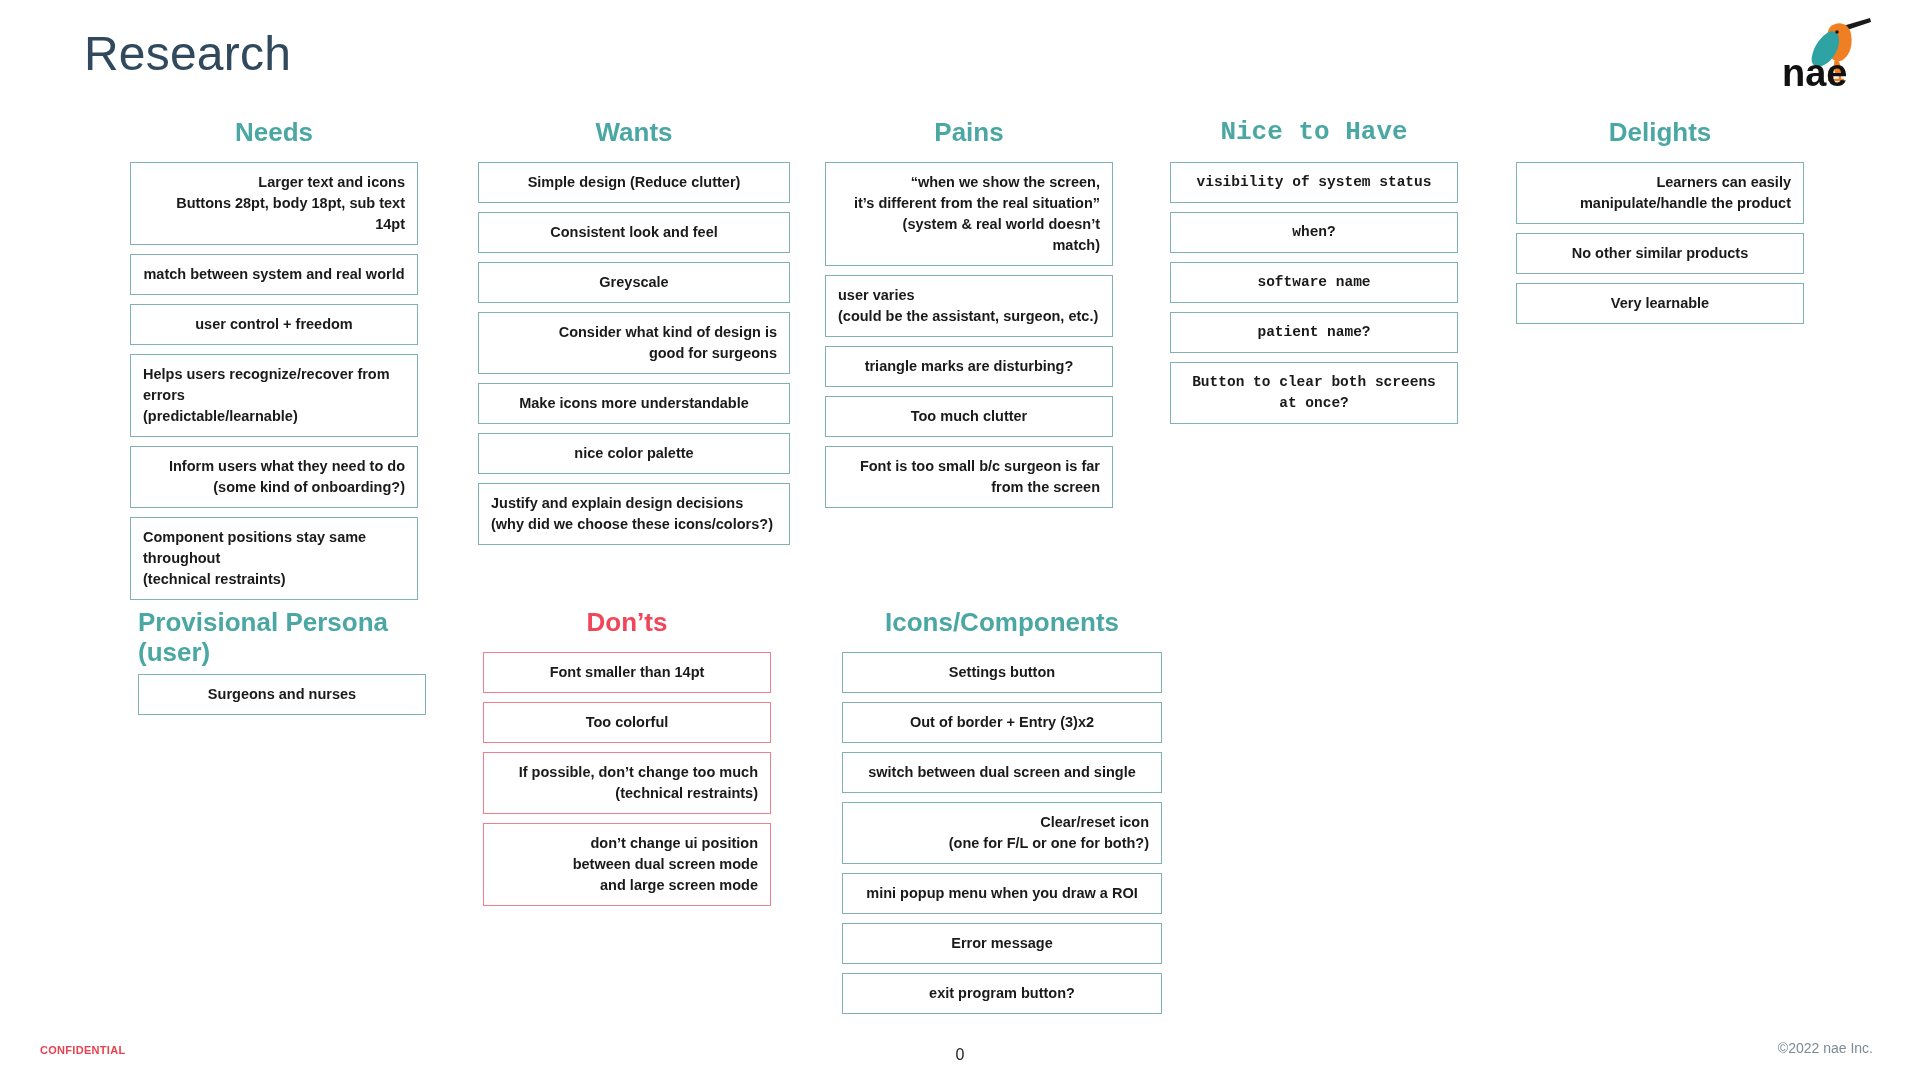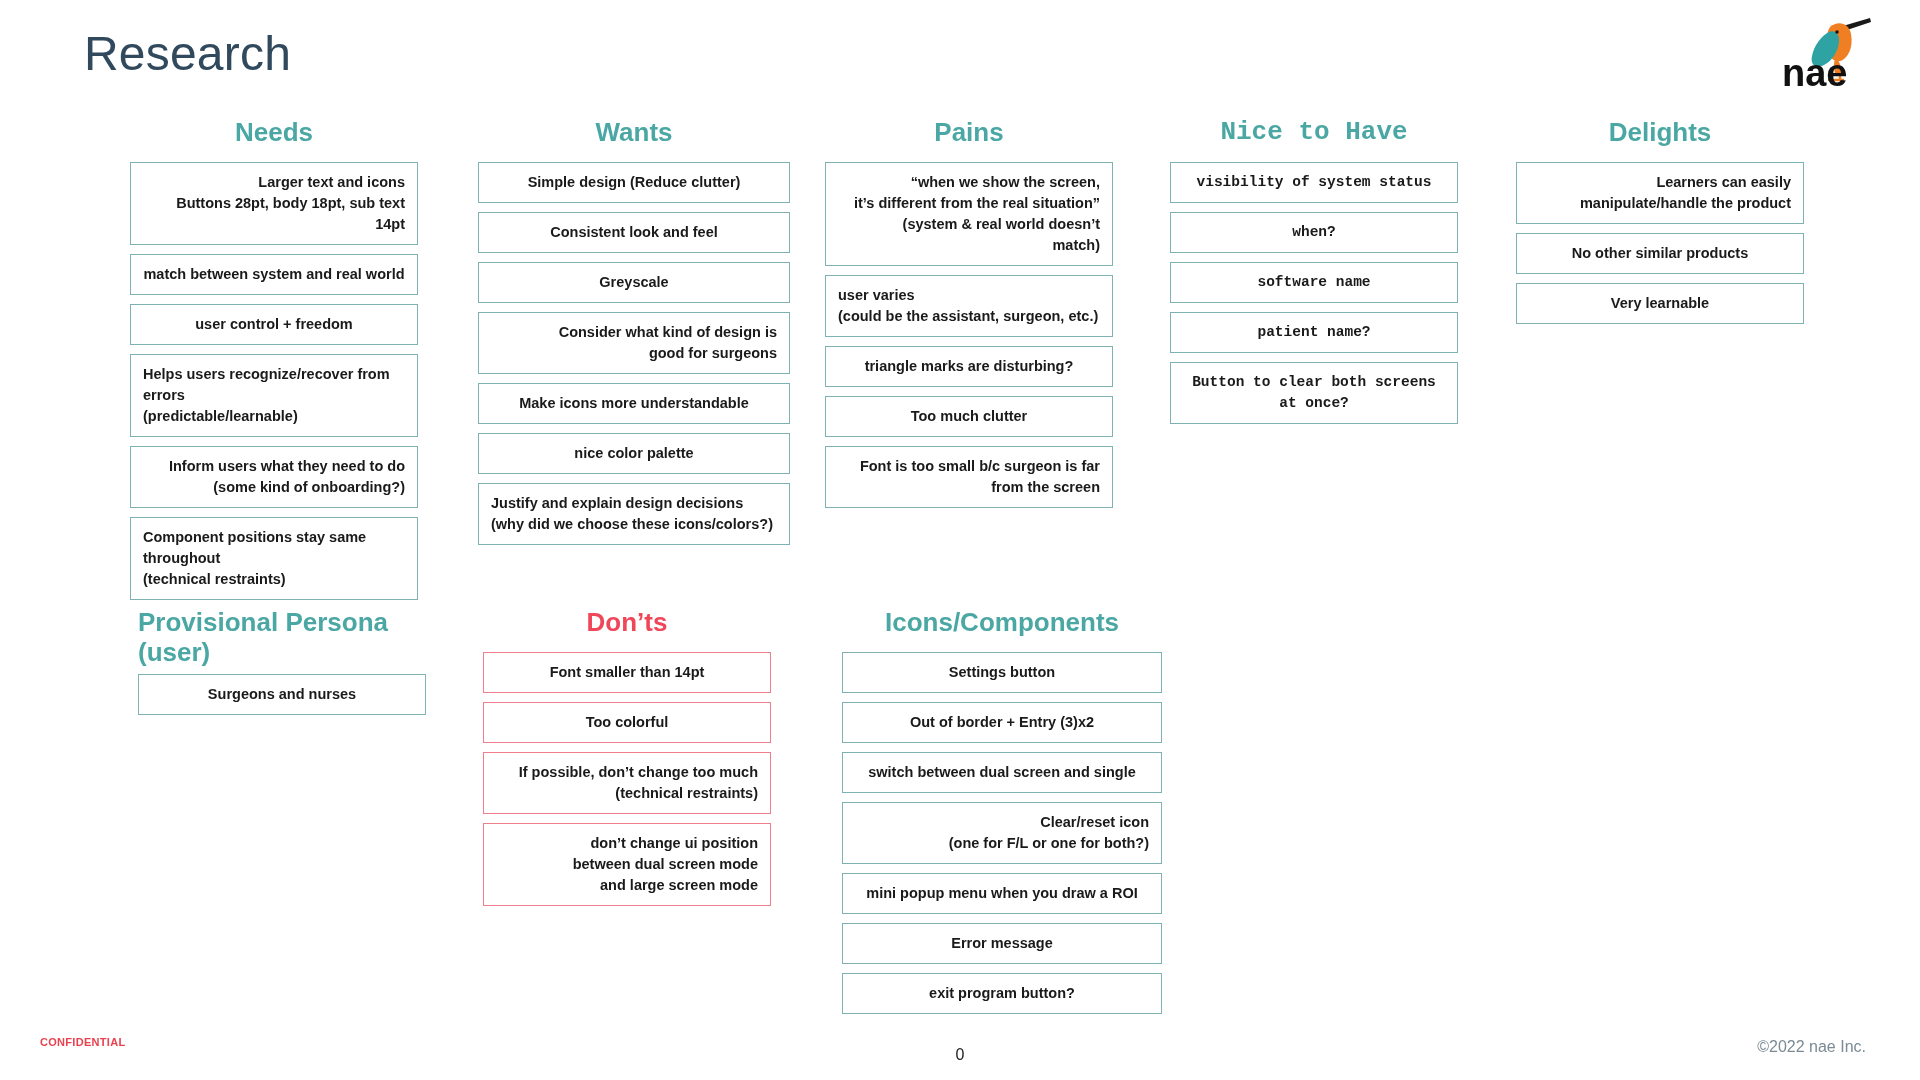--- a/index.html
+++ b/index.html
@@ -103,41 +103,41 @@
   .c-persona { left: 138px; width: 288px; }
   .c-donts   { left: 483px; width: 288px; }
   .c-icons   { left: 830px; width: 320px; margin-left: 12px; }
 
   .c-persona .col-head { margin-bottom: 6px; }
 
   
   .footer-confidential {
     position: absolute;
     left: 40px;
-    bottom: 32px;
+    bottom: 24px;
     font-size: 11px;
     font-weight: bold;
     color: #e8414f;
     letter-spacing: 0.3px;
     margin-top: 11px;
   }
   .footer-page {
     position: absolute;
     left: 0;
     right: 0;
     bottom: 16px;
     text-align: center;
     font-size: 16px;
     color: #222222;
   }
   .footer-copyright {
     position: absolute;
-    right: 54px;
+    right: 47px;
     bottom: 24px;
-    font-size: 16px;
+    font-size: 14px;
     color: #7b8a93;
   }
 </style>
 </head>
 <body>
 
 <div class="slide">
 
   <div class="slide-title">Research</div>
 

